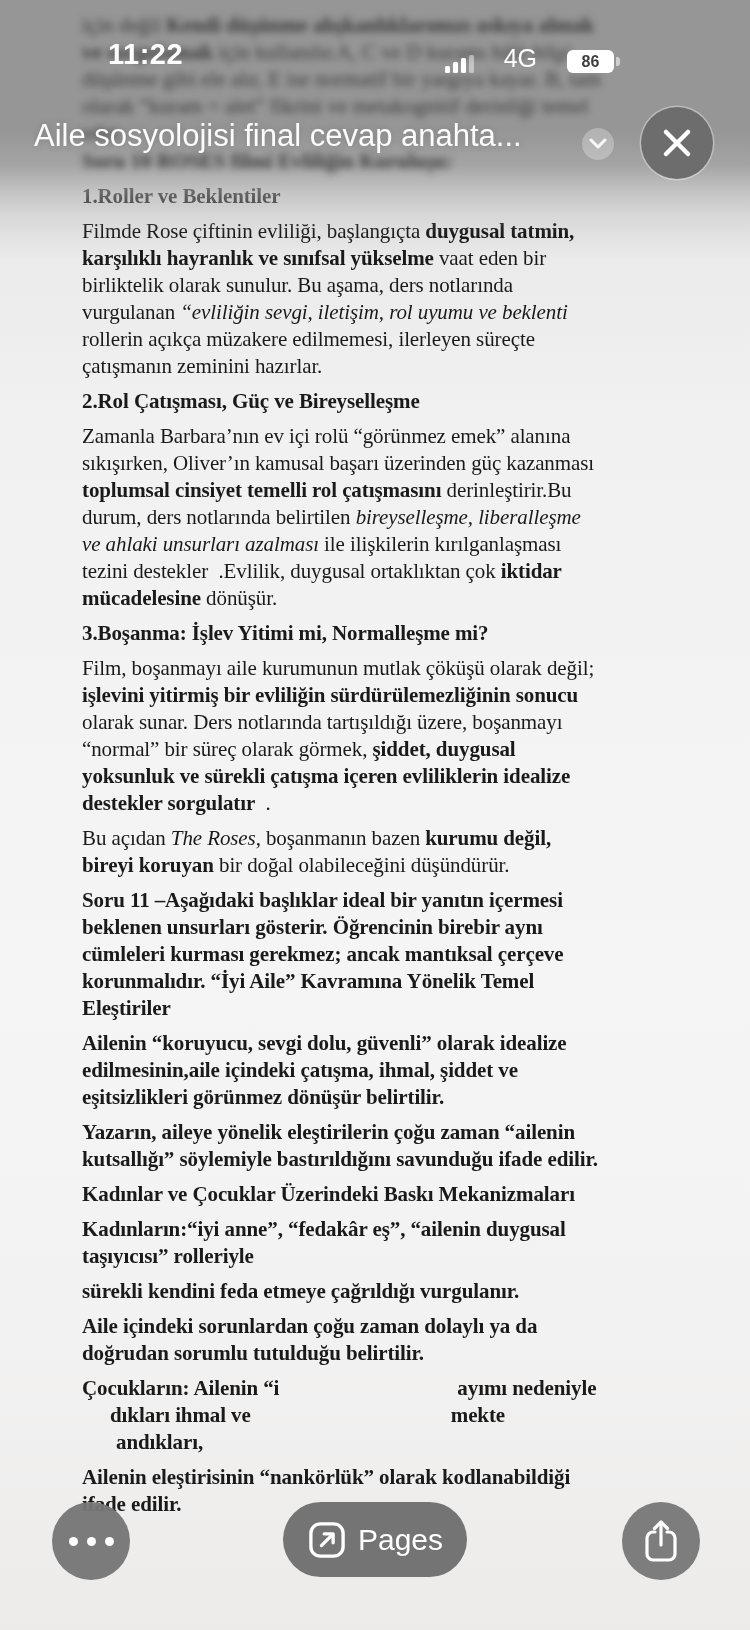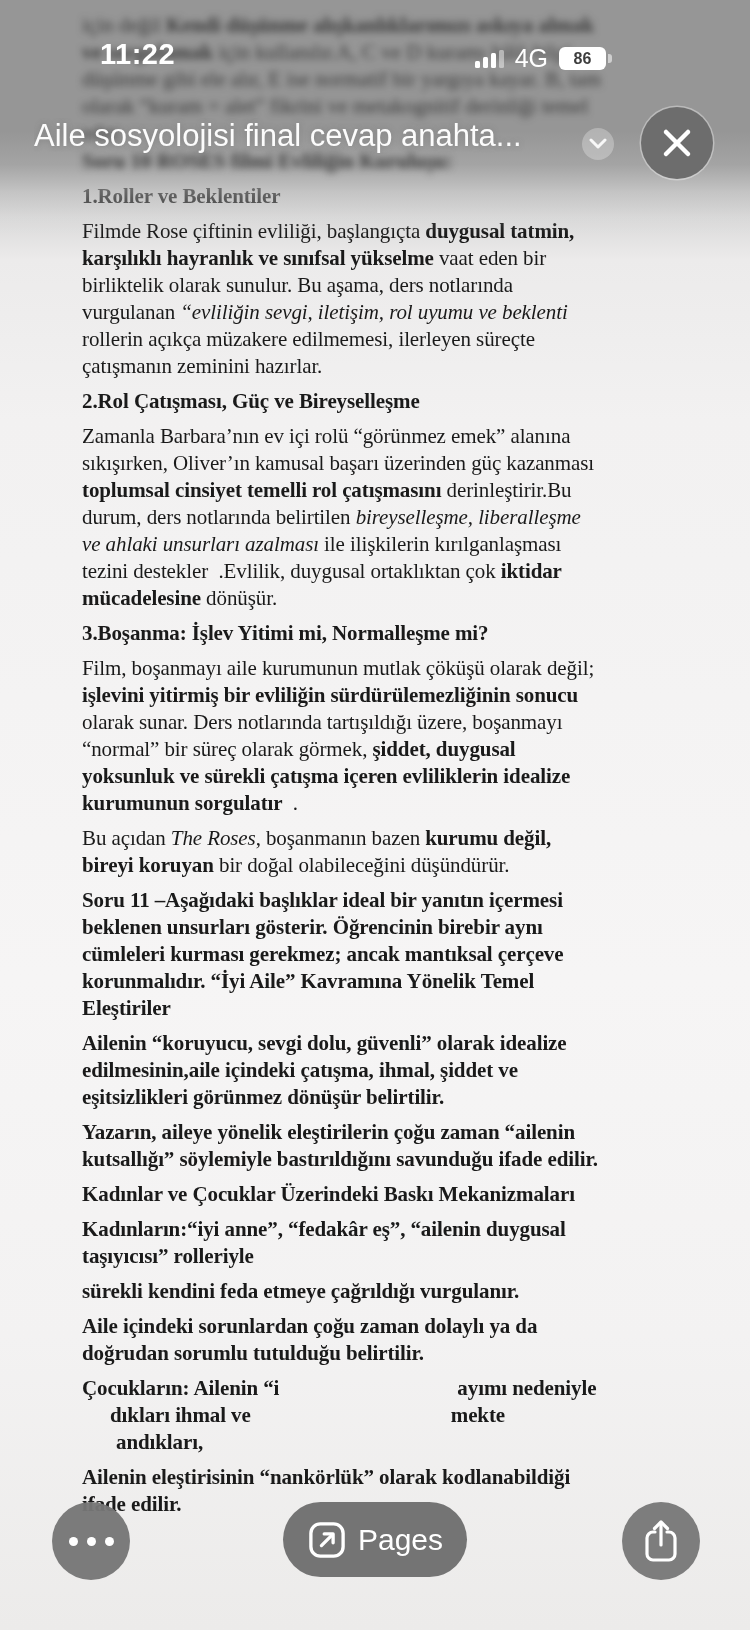--- a/index.html
+++ b/index.html
@@ -30,23 +30,23 @@
       rgba(210,210,210,.18) 92%, rgba(230,230,230,0) 100%);
     pointer-events:none;
   }
   .blur-top{
     position:absolute; left:82px; top:12px; width:600px; z-index:3;
     font-family:"Liberation Serif", serif; font-size:21px; line-height:27px;
     color:rgba(38,38,38,.82); filter:blur(3.6px);
   }
   .blur-top .line:last-child{font-weight:700; margin-top:1px;}
   
-  .statusbar{position:absolute; left:4px; top:0; width:670px; height:90px; z-index:5; color:#fff;}
+  .statusbar{position:absolute; left:12px; top:0; width:670px; height:90px; z-index:5; color:#fff;}
   .sb-time{position:absolute; left:96px; top:38px; width:100px; font-size:29px; font-weight:700; letter-spacing:.5px;}
-  .sb-right{position:absolute; right:68px; top:44px; display:flex; align-items:center; gap:11px;}
+  .sb-right{position:absolute; right:68px; top:44px; display:flex; align-items:flex-end; gap:30px;}
   .sig{display:flex; align-items:flex-end; gap:3px; height:18px;}
   .sig i{display:block; width:5px; background:#fff; border-radius:1.5px;}
   .sig i:nth-child(1){height:7px;} .sig i:nth-child(2){height:11px;}
   .sig i:nth-child(3){height:15px;} .sig i:nth-child(4){height:18px; opacity:.45;}
   .net{font-size:25px; font-weight:400;}
   .batt{position:relative; width:47px; height:23px; background:#fff; border-radius:6px;
     display:flex; align-items:center; justify-content:center;
     color:#3e3e3e; font-size:16px; font-weight:700;}
   .batt::after{content:""; position:absolute; right:-6px; top:7px; width:4px; height:9px;
     background:rgba(255,255,255,.55); border-radius:0 3px 3px 0;}
@@ -102,21 +102,21 @@
       </div>
       <div class="block hd">
         <div class="line"><span>3.Boşanma: İşlev Yitimi mi, Normalleşme mi?</span></div>
       </div>
       <div class="block pg">
         <div class="line"><span>Film, boşanmayı aile kurumunun mutlak çöküşü olarak değil;</span></div>
         <div class="line"><span class="b">işlevini yitirmiş bir evliliğin sürdürülemezliğinin sonucu</span></div>
         <div class="line"><span>olarak sunar. Ders notlarında tartışıldığı üzere, boşanmayı</span></div>
         <div class="line"><span>“normal” bir süreç olarak görmek, </span><span class="b">şiddet, duygusal</span></div>
         <div class="line"><span class="b">yoksunluk ve sürekli çatışma içeren evliliklerin idealize</span></div>
-        <div class="line"><span class="b">kurumunun sorgulatır</span><span>&nbsp;&nbsp;.</span></div>
+        <div class="line"><span class="b">destekler sorgulatır</span><span>&nbsp;&nbsp;.</span></div>
       </div>
       <div class="block pg">
         <div class="line"><span>Bu açıdan </span><span class="i">The Roses</span><span>, boşanmanın bazen </span><span class="b">kurumu değil,</span></div>
         <div class="line"><span class="b">bireyi koruyan</span><span> bir doğal olabileceğini düşündürür.</span></div>
       </div>
       <div class="block pg">
         <div class="line"><span class="b">Soru 11 –Aşağıdaki başlıklar ideal bir yanıtın içermesi</span></div>
         <div class="line"><span class="b">beklenen unsurları gösterir. Öğrencinin birebir aynı</span></div>
         <div class="line"><span class="b">cümleleri kurması gerekmez; ancak mantıksal çerçeve</span></div>
         <div class="line"><span class="b">korunmalıdır. “İyi Aile” Kavramına Yönelik Temel</span></div>

